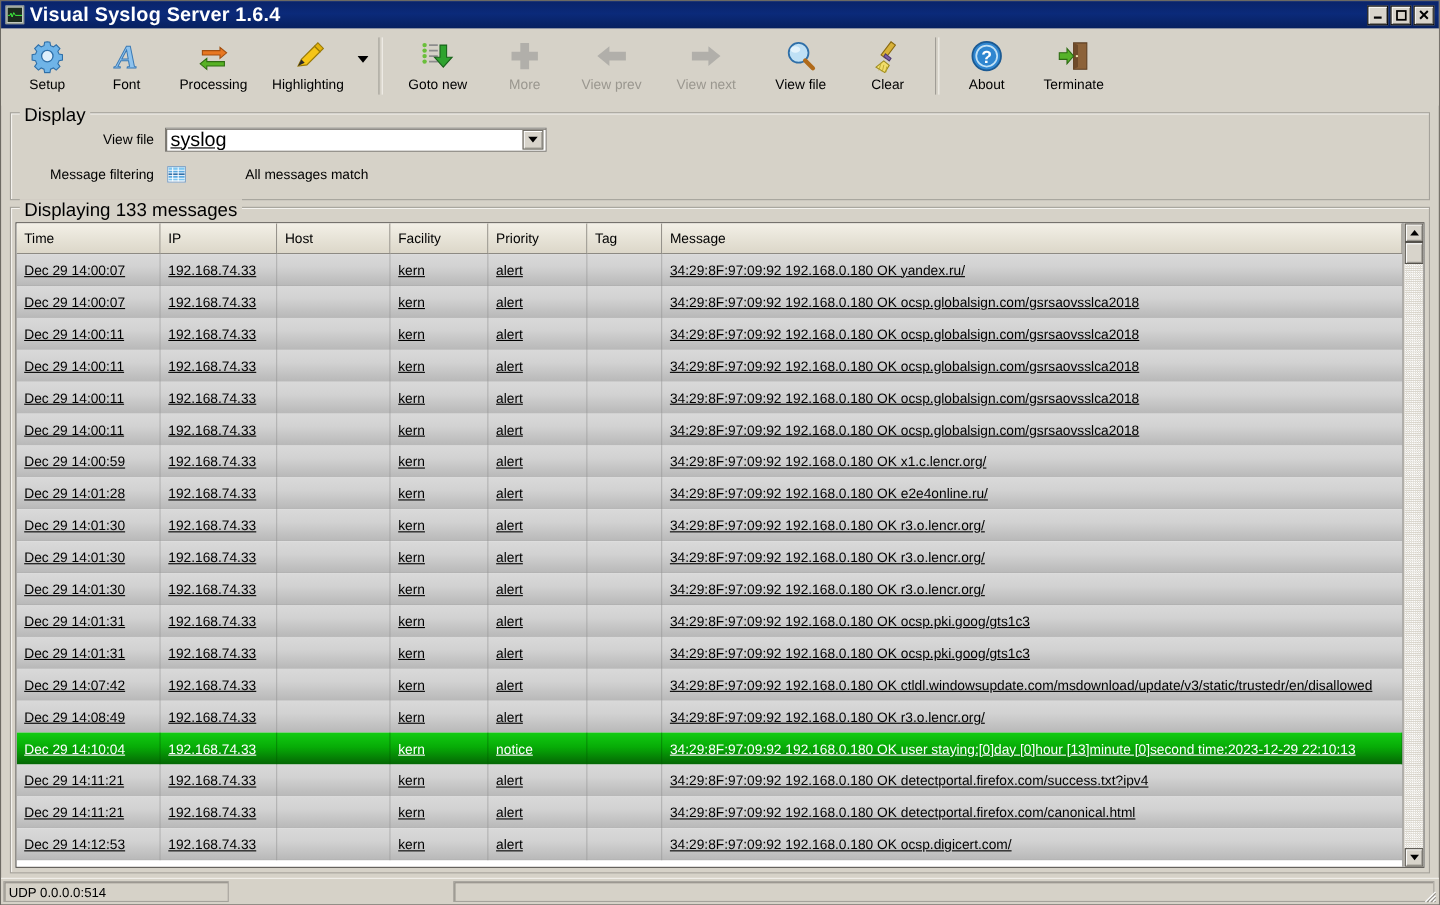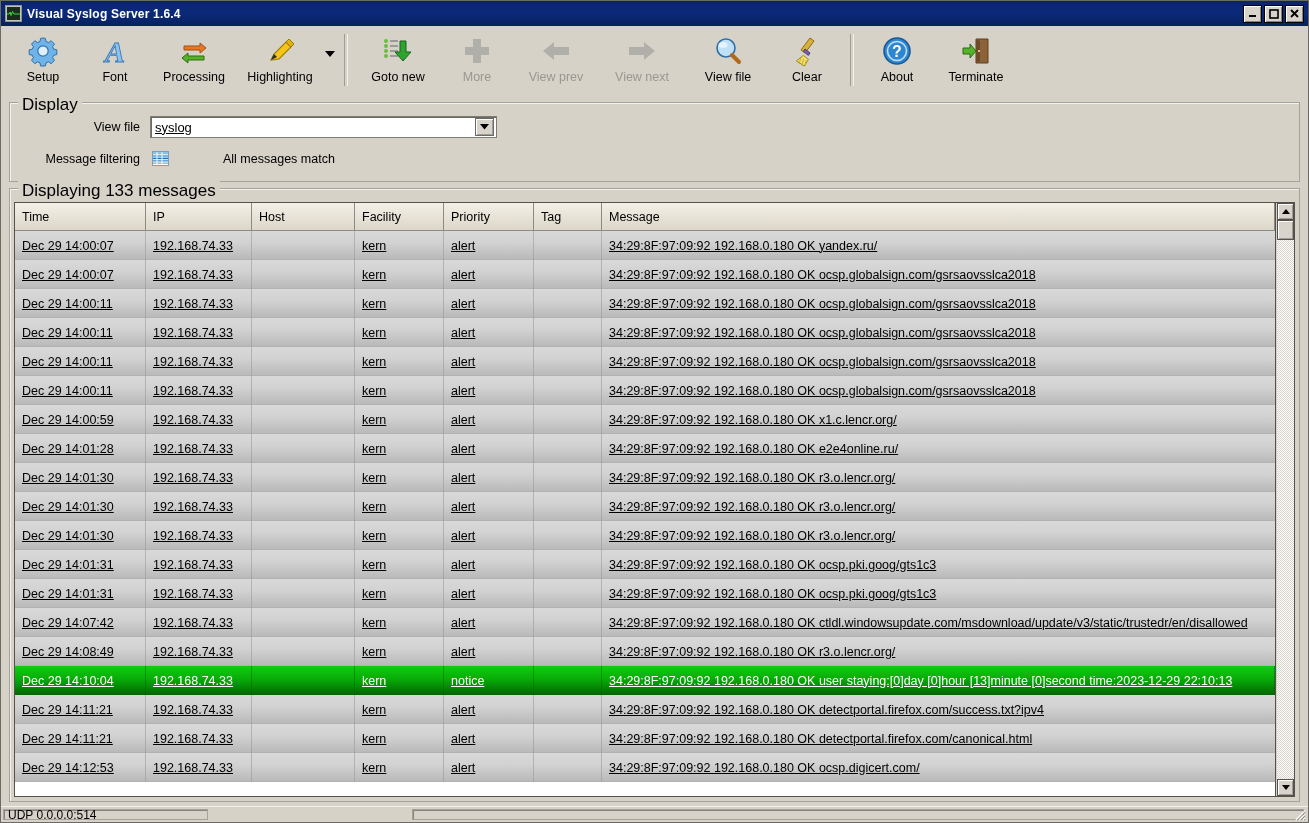--- a/index.html
+++ b/index.html
@@ -43,21 +43,21 @@
   .app-icon .inner {
     position: absolute; left: 1px; top: 1px; right: 1px; bottom: 1px;
     background: #1c2c1c;
   }
   .app-icon .wave {
     position: absolute; left: 1px; top: 5px; width: 13px; height: 5px;
   }
   .title-text {
     color: #ffffff;
     font-weight: bold;
-    font-size: 12px;
+    font-size: 18px;
     letter-spacing: 0.2px;
     white-space: nowrap;
     flex: 1 1 auto;
     overflow: hidden;
   }
   .title-buttons { display: flex; gap: 2px; align-items: center; flex: none; margin-right: 2px;}
   .tbtn {
     width: 19px; height: 18px;
     background: #d8d4cb;
     border: 1px solid #000;
@@ -136,21 +136,21 @@
   }
   .combo {
     width: 347px; height: 22px;
     background: #ffffff;
     border: 1px solid #7f7c75;
     box-shadow: inset 1px 1px 0 #6d6a63;
     display: flex; align-items: center;
     box-sizing: border-box;
     position: relative;
   }
-  .combo .val { padding-left: 4px; font-size: 13px; flex: 1 1 auto; text-decoration: underline; }
+  .combo .val { padding-left: 4px; font-size: 18px; flex: 1 1 auto; text-decoration: underline; }
   .combo .arrow-btn {
     width: 19px; height: 18px; margin-right: 2px;
     background: #d8d4cb;
     border: 1px solid #6d6a63;
     box-shadow: inset 1px 1px 0 #ffffff, inset -1px -1px 0 #a09d96;
     display: flex; align-items: center; justify-content: center;
     box-sizing: border-box;
     flex: none;
   }
   .filter-icon {
@@ -260,21 +260,21 @@
     box-shadow: inset 1px 1px 0 #ffffff, inset -1px -1px 0 #a09d96;
     box-sizing: border-box;
   }
   .sb-track { flex: 1 1 auto; }
   .tri { width: 0; height: 0; }
   .tri-up { border-left: 4px solid transparent; border-right: 4px solid transparent; border-bottom: 5px solid #000; }
   .tri-dn { border-left: 4px solid transparent; border-right: 4px solid transparent; border-top: 5px solid #000; }
 
   
   .statusbar {
-    height: 16px; flex: none;
+    height: 24px; flex: none;
     display: flex; align-items: stretch;
     background: #d6d2c8;
     padding: 2px 2px 2px 2px;
     box-sizing: border-box;
     border-top: 1px solid #f2f0eb;
     position: relative;
   }
   .sb-panel {
     border: 1px solid #a5a29b;
     box-shadow: inset 1px 1px 0 #86837c;

